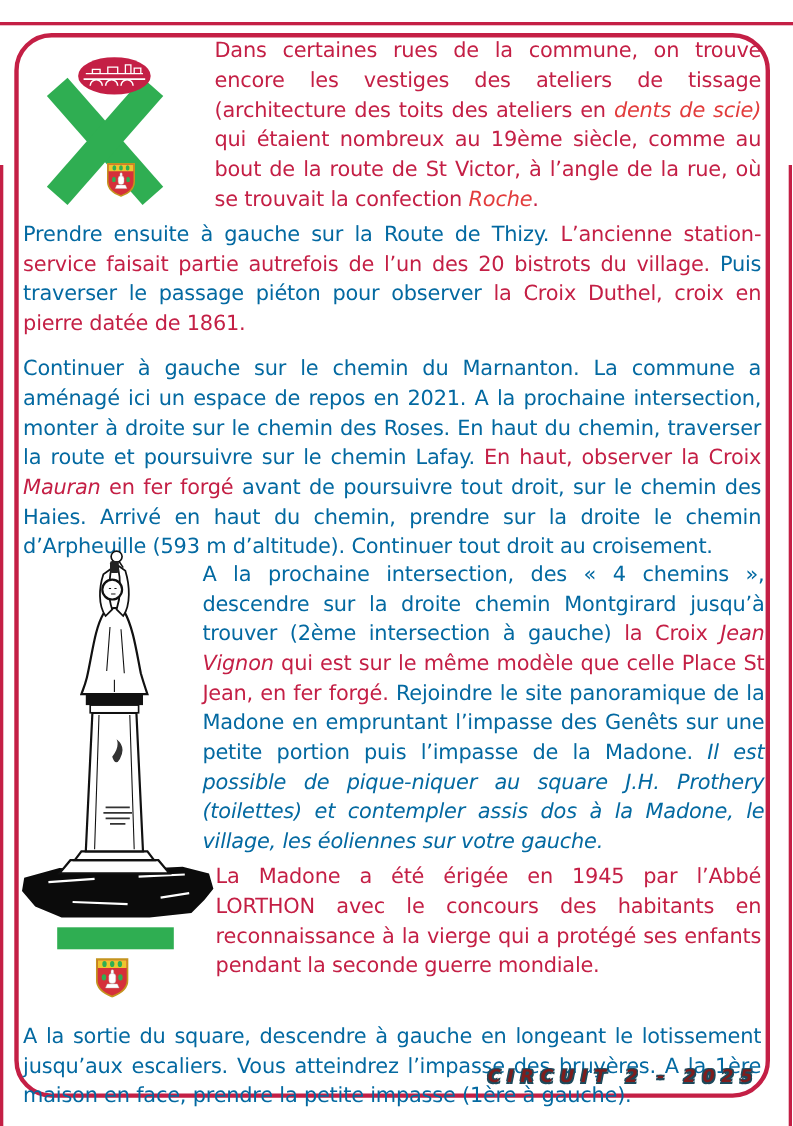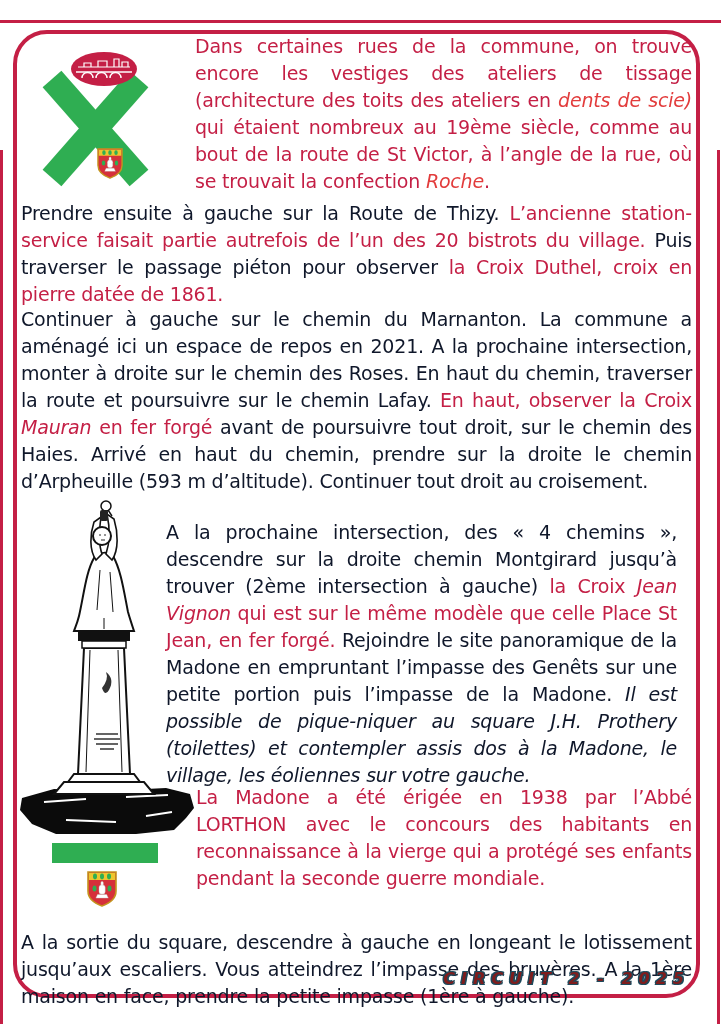--- a/index.html
+++ b/index.html
@@ -13,21 +13,21 @@
   .edge-right{position:absolute;left:717px;top:150px;width:3px;height:874px;background:#c41f45;}
   
   .page-border{
     position:absolute;left:13px;top:30px;width:687px;height:968px;
     border:4px solid #c41f45;border-radius:34px;box-sizing:border-box;
   }
   .para{
     position:absolute;text-align:justify;font-size:19px;line-height:27px;
     letter-spacing:-0.2px;
   }
-  .navy{color:#0f172a;}
+  .navy{color:#0369a1;}
   .crimson{color:#c41f45;}
   .lightred{color:#e23c3c;font-style:italic;}
   .it{font-style:italic;}
   .logo-box{position:absolute;left:38px;top:48px;width:128px;height:140px;}
   .statue-box{position:absolute;left:16px;top:498px;width:180px;height:342px;}
   .green-bar{position:absolute;left:52px;top:843px;width:106px;height:20px;background:#2fae52;}
   .crest-bottom{position:absolute;left:87px;top:871px;width:30px;height:36px;}
   .badge{
     position:absolute;right:31px;top:969px;
     font-size:16px;font-weight:bold;letter-spacing:6px;color:#7f1d1d;
@@ -82,21 +82,21 @@
 </div>
 
 <div class="para" style="left:195px;top:33px;width:497px;">
   <span class="crimson">Dans certaines rues de la commune, on trouve encore les vestiges des ateliers de tissage (architecture des toits des ateliers en </span><span class="lightred it">dents de scie)</span><span class="crimson"> qui étaient nombreux au 19ème siècle, comme au bout de la route de St Victor, à l’angle de la rue, où se trouvait la confection </span><span class="lightred">Roche</span><span class="crimson">.</span>
 </div>
 
 <div class="para" style="left:21px;top:200px;width:671px;">
   <span class="navy">Prendre ensuite à gauche sur la Route de Thizy. </span><span class="crimson">L’ancienne station-service faisait partie autrefois de l’un des 20 bistrots du village. </span><span class="navy">Puis traverser le passage piéton pour observer </span><span class="crimson">la Croix Duthel, croix en pierre datée de 1861.</span>
 </div>
 
-<div class="para" style="left:21px;top:306px;width:671px;">
+<div class="para" style="left:21px;top:322px;width:671px;">
   <span class="navy">Continuer à gauche sur le chemin du Marnanton. La commune a aménagé ici un espace de repos en 2021. A la prochaine intersection, monter à droite sur le chemin des Roses. En haut du chemin, traverser la route et poursuivre sur le chemin Lafay. </span><span class="crimson">En haut, observer la Croix </span><span class="crimson it">Mauran</span><span class="crimson"> en fer forgé </span><span class="navy">avant de poursuivre tout droit, sur le chemin des Haies. Arrivé en haut du chemin, prendre sur la droite le chemin d’Arpheuille (593 m d’altitude). Continuer tout droit au croisement.</span>
 </div>
 
 <div class="statue-box">
   <svg viewBox="0 0 180 342" width="180" height="342">
 
     <path d="M6,300 L38,291 L90,293 L150,290 L174,296 L178,310 L170,320 L158,332 L120,336 L40,336 L16,326 L4,312 Z" fill="#0b0b0b"></path>
     <path d="M28,304 L70,301 M110,299 L152,297 M50,322 L100,324 M130,318 L156,314" stroke="#ffffff" stroke-width="2" fill="none"></path>
 
     <path d="M48,284 L128,284 L138,296 L38,296 Z" fill="#ffffff" stroke="#111111" stroke-width="2"></path>
@@ -119,26 +119,26 @@
     <path d="M83,37 h2 M88,37 h2 M85,42 h4" stroke="#111111" stroke-width="0.9" fill="none"></path>
 
     <circle cx="90" cy="8" r="5" fill="#ffffff" stroke="#111111" stroke-width="1.5"></circle>
     <rect x="84" y="12" width="8" height="11" rx="2" fill="#222222"></rect>
     <path d="M92,12 l4,6" stroke="#111111" stroke-width="1.4"></path>
 
     <path d="M84,72 L81,112 M94,74 L97,114 M88,120 v11" stroke="#111111" stroke-width="1" fill="none"></path>
   </svg>
 </div>
 
-<div class="para" style="left:166px;top:509px;width:511px;margin-top:10px;">
+<div class="para" style="left:184px;top:509px;width:511px;">
   <span class="navy">A la prochaine intersection, des « 4 chemins », descendre sur la droite chemin Montgirard jusqu’à trouver (2ème intersection à gauche) </span><span class="crimson">la Croix </span><span class="crimson it">Jean Vignon</span><span class="crimson"> qui est sur le même modèle que celle Place St Jean, en fer forgé. </span><span class="navy">Rejoindre le site panoramique de la Madone en empruntant l’impasse des Genêts sur une petite portion puis l’impasse de la Madone. </span><span class="navy it">Il est possible de pique-niquer au square J.H. Prothery (toilettes) et contempler assis dos à la Madone, le village, les éoliennes sur votre gauche.</span>
 </div>
 
 <div class="para" style="left:196px;top:784px;width:496px;">
-  <span class="crimson">La Madone a été érigée en 1938 par l’Abbé LORTHON avec le concours des habitants en reconnaissance à la vierge qui a protégé ses enfants pendant la seconde guerre mondiale.</span>
+  <span class="crimson">La Madone a été érigée en 1945 par l’Abbé LORTHON avec le concours des habitants en reconnaissance à la vierge qui a protégé ses enfants pendant la seconde guerre mondiale.</span>
 </div>
 
 <div class="green-bar"></div>
 
 <div class="crest-bottom">
   <svg viewBox="0 0 30 36" width="30" height="36">
       <use href="#coa"></use>
     </svg>
 </div>
 

